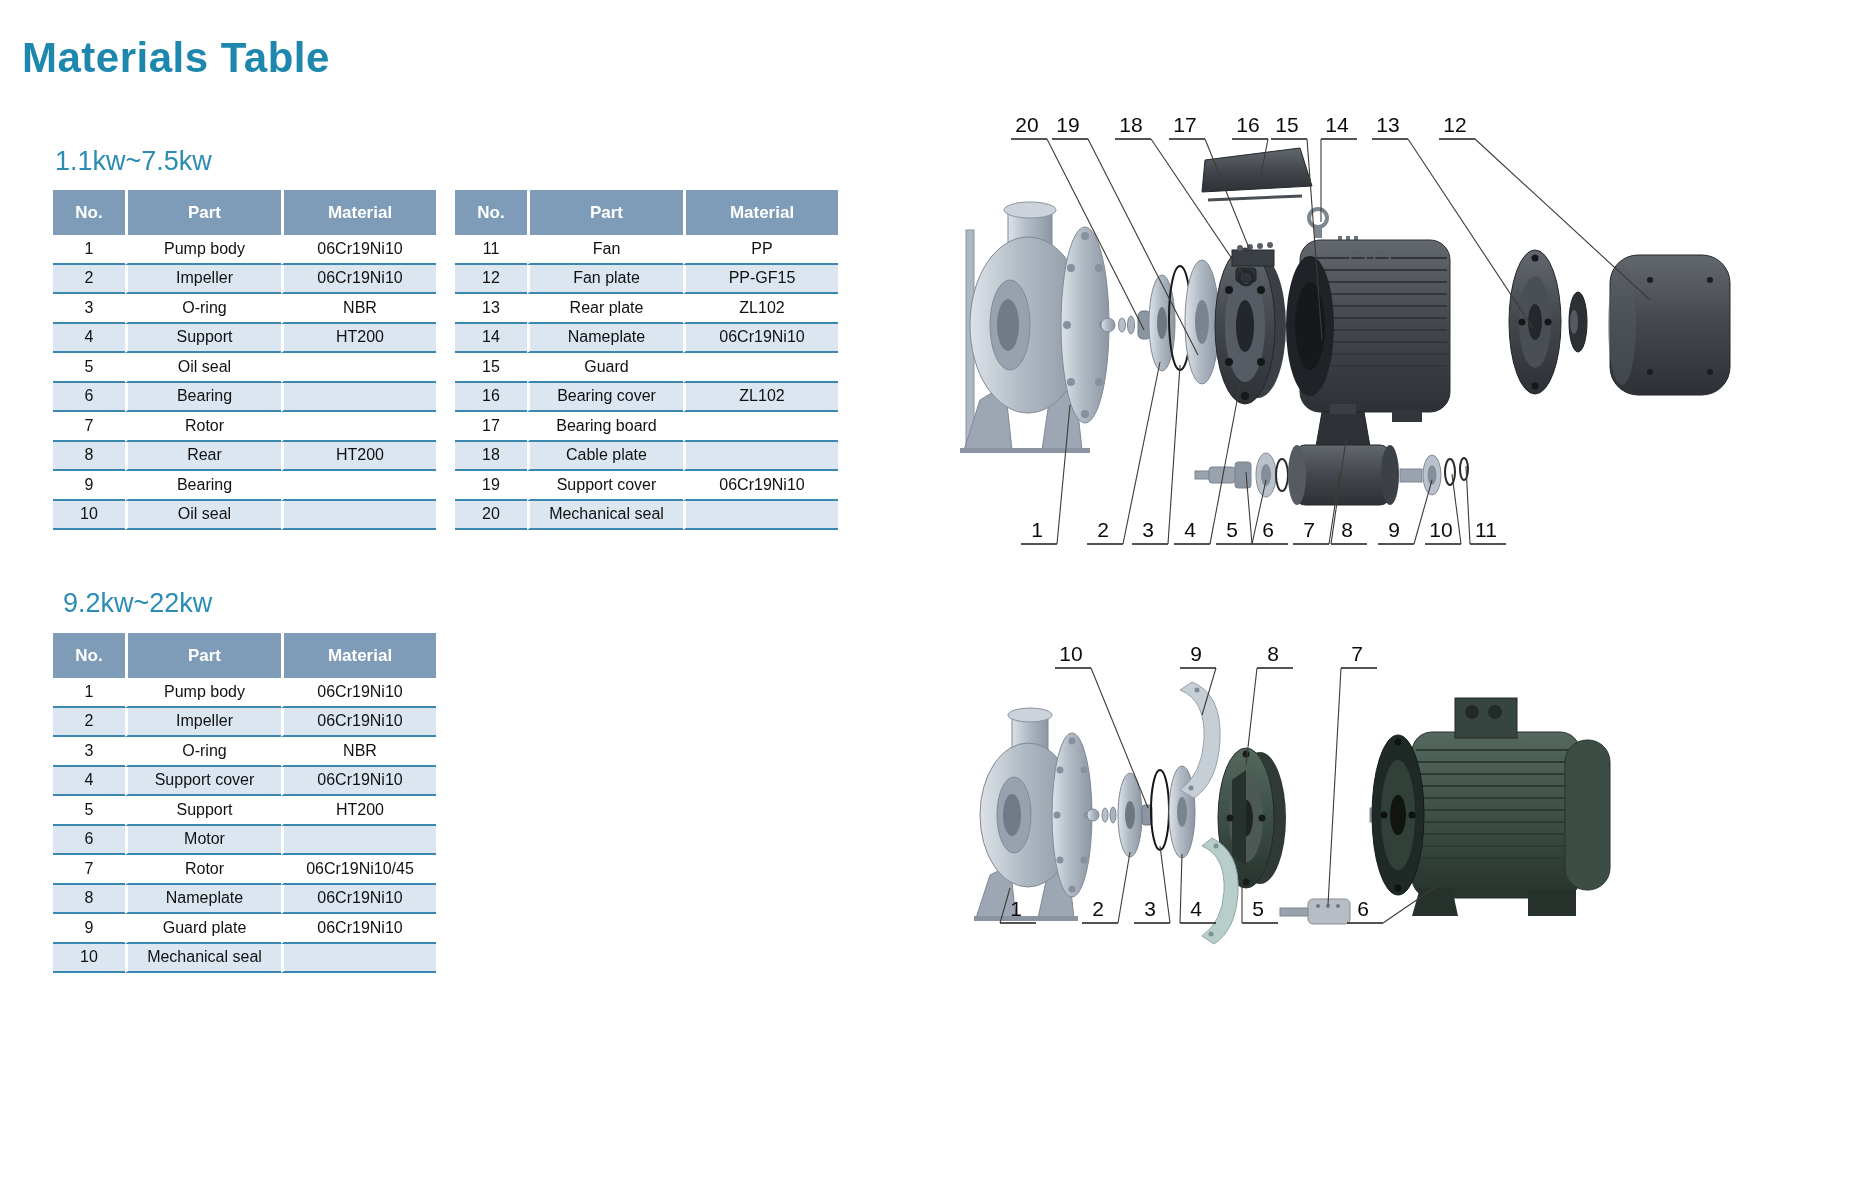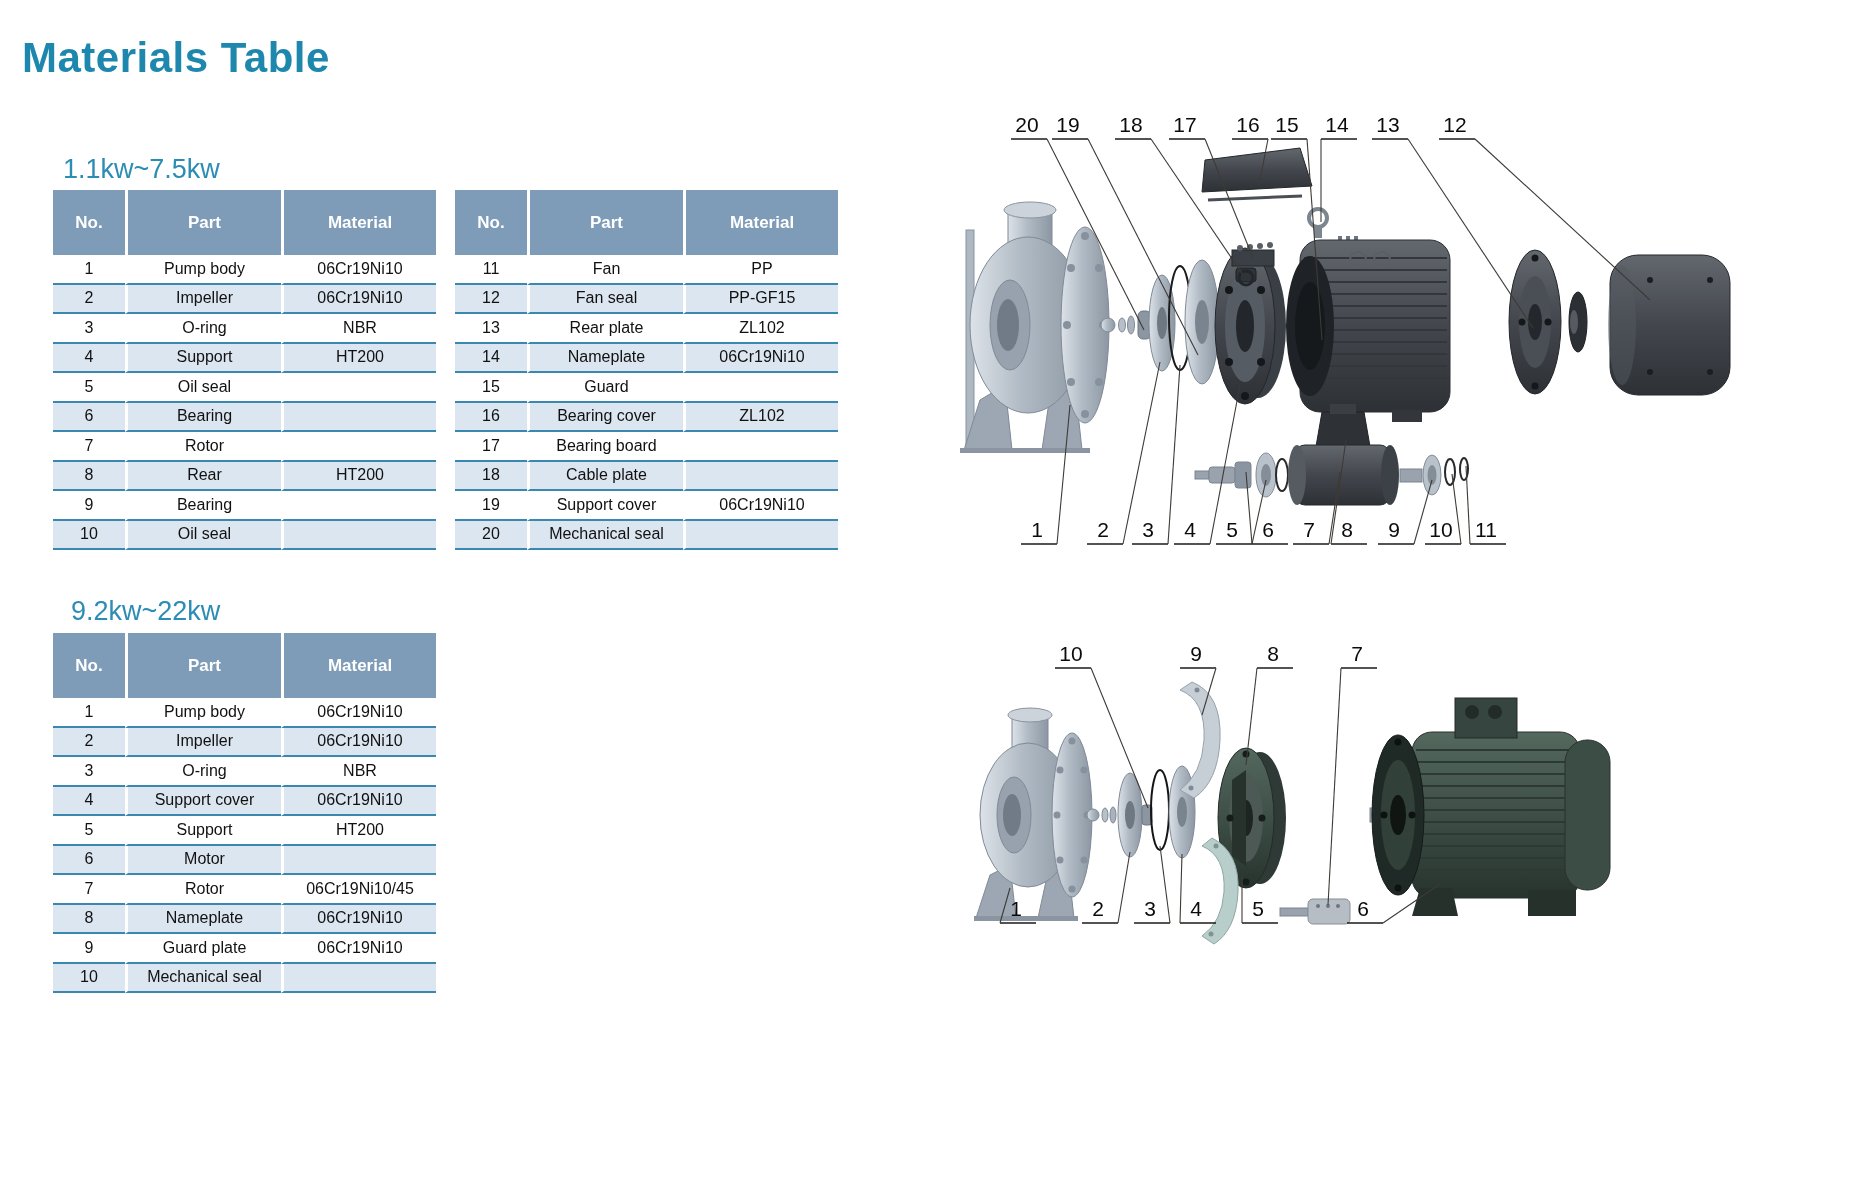--- a/index.html
+++ b/index.html
@@ -8,33 +8,33 @@
     --head-bg:#7e9cb8;
     --alt-bg:#dce6f1;
     --row-line:#3a87b0;
     --callout:#3e3a35;
   }
   html,body{margin:0;padding:0;background:#fff;}
   .page{position:relative;width:1859px;height:1193px;background:#fff;overflow:hidden;
         font-family:"Liberation Sans","DejaVu Sans",sans-serif;color:#111;}
   .page-title{position:absolute;left:22px;top:34px;margin:0;font-size:42px;font-weight:bold;
               color:var(--accent);letter-spacing:0.5px;}
-  .section-subtitle{position:absolute;margin:8px;font-size:27px;font-weight:normal;color:var(--subtitle);}
+  .section-subtitle{position:absolute;margin:0;font-size:27px;font-weight:normal;color:var(--subtitle);}
   #subtitle-1{left:55px;top:146px;}
   #subtitle-2{left:63px;top:588px;}
   table.materials{position:absolute;width:383px;border-collapse:separate;border-spacing:0;
                   table-layout:fixed;font-size:16px;}
   #table-1a{left:53px;top:190px;}
   #table-1b{left:455px;top:190px;}
   #table-2 {left:53px;top:633px;}
   table.materials col.c-no{width:72px;}
   table.materials col.c-part{width:156px;}
   table.materials col.c-mat{width:155px;}
   table.materials th{background:var(--head-bg);color:#fff;font-weight:bold;font-size:17px;
-                     height:33px;padding:16px;text-align:center;}
+                     height:33px;padding:6px;text-align:center;}
   table.materials td{height:27.5px;padding:0;text-align:center;background:#fff;
                      border-bottom:2px solid var(--row-line);}
   table.materials th + th, table.materials td + td{border-left:3px solid #fff;}
   table.materials tr.alt td{background:var(--alt-bg);}
   svg.diagram{position:absolute;}
   #diagram-1{left:950px;top:100px;}
   #diagram-2{left:950px;top:620px;}
   .co-num{font-size:21px;fill:#0b0b0b;}
 </style>
 </head>
@@ -127,21 +127,21 @@
         </tr>
       </thead>
       <tbody>
         <tr>
           <td>11</td>
           <td>Fan</td>
           <td>PP</td>
         </tr>
         <tr class="alt">
           <td>12</td>
-          <td>Fan seal</td>
+          <td>Fan plate</td>
           <td>PP-GF15</td>
         </tr>
         <tr>
           <td>13</td>
           <td>Rear plate</td>
           <td>ZL102</td>
         </tr>
         <tr class="alt">
           <td>14</td>
           <td>Nameplate</td>

